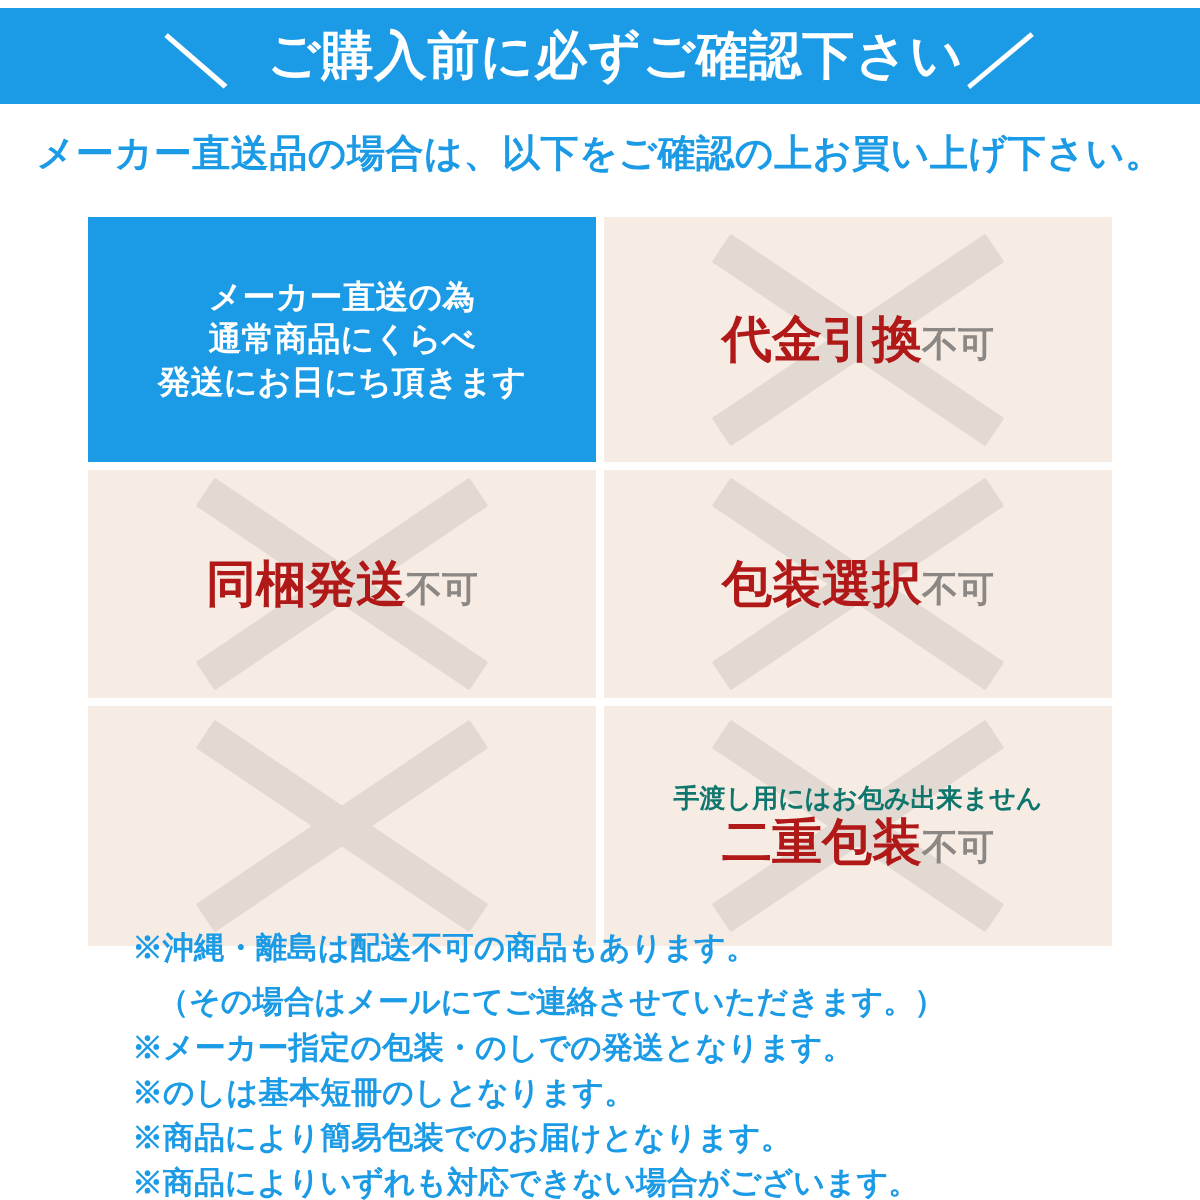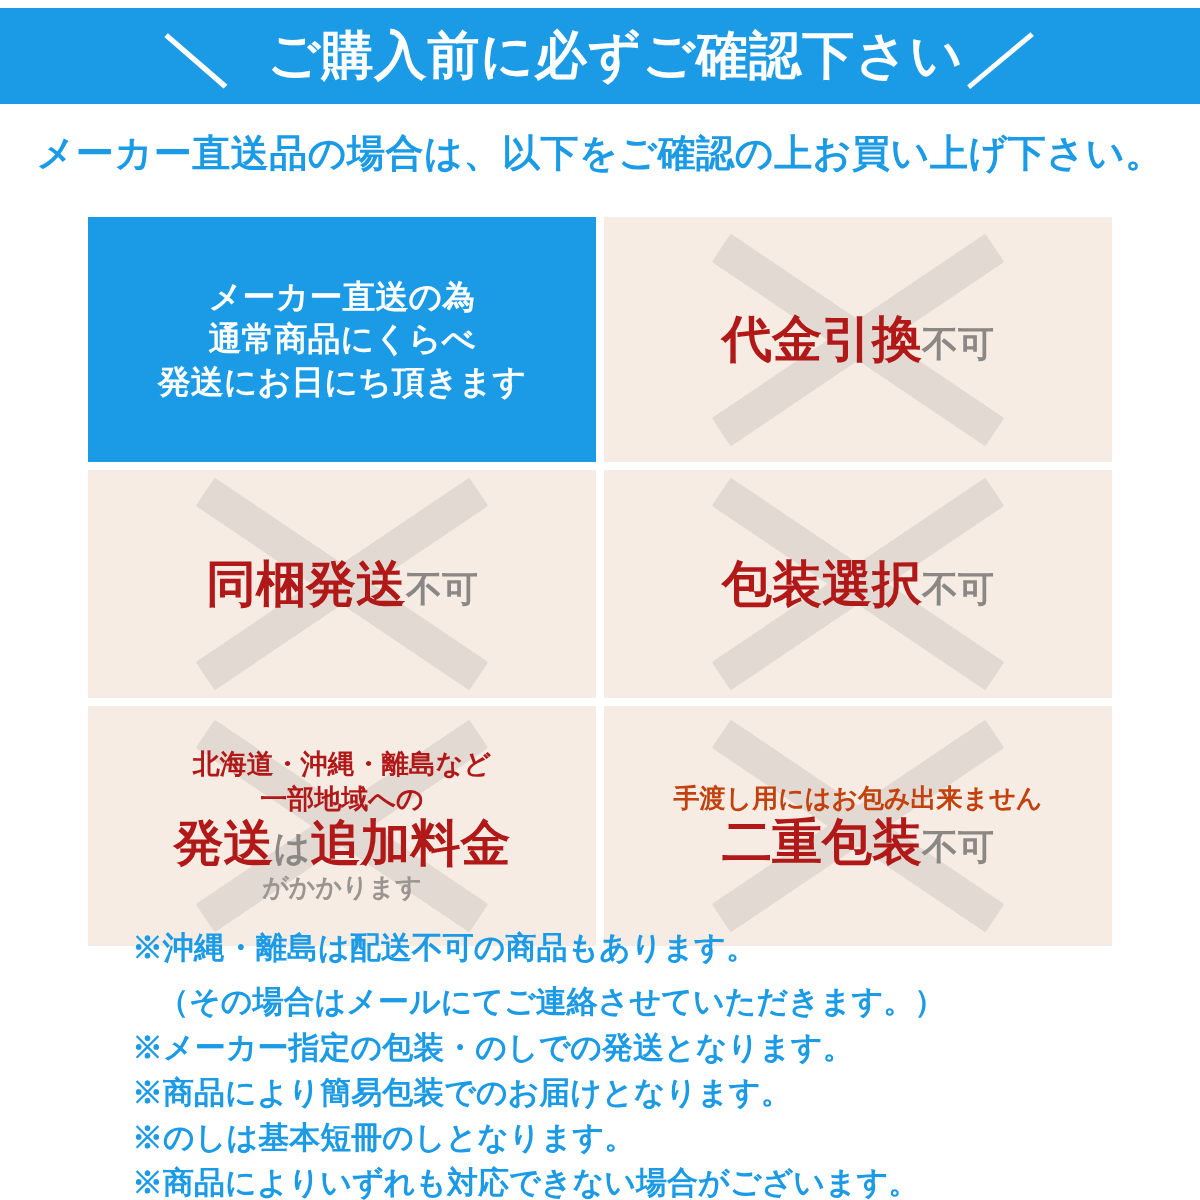--- a/index.html
+++ b/index.html
@@ -96,21 +96,21 @@
     white-space: nowrap;
   }
 
   .small-red {
     color: #b11818;
     font-size: 27px;
     font-weight: bold;
     white-space: nowrap;
   }
   .small-dark {
-    color: #c2410c;
+    color: #0f766e;
     font-size: 26px;
     font-weight: bold;
     white-space: nowrap;
   }
   .big-line { white-space: nowrap; line-height: 1.1; }
   .big-red {
     color: #b11818;
     font-size: 50px;
     font-weight: bold;
   }
@@ -200,28 +200,20 @@
           <span class="big-red">包装選択</span><span class="big-grey">不可</span>
         </div>
       </div>
     </div>
 
     <div class="card">
       <div class="xmark">
           <span class="a"></span>
           <span class="b"></span>
         </div>
-      <div class="content">
-        <div class="small-red">北海道・沖縄・離島など</div>
-        <div class="small-red">一部地域への</div>
-        <div class="big-line">
-          <span class="big-red">発送</span><span class="big-grey">は</span><span class="big-red">追加料金</span>
-        </div>
-        <div class="tail-grey">がかかります</div>
-      </div>
     </div>
 
     <div class="card">
       <div class="xmark">
           <span class="a"></span>
           <span class="b"></span>
         </div>
       <div class="content">
         <div class="small-dark">手渡し用にはお包み出来ません</div>
         <div class="big-line">
@@ -229,18 +221,18 @@
         </div>
       </div>
     </div>
 
   </div>
 
   <div class="notes">
     <div class="note">※沖縄・離島は配送不可の商品もあります。</div>
     <div class="note indent">（その場合はメールにてご連絡させていただきます。）</div>
     <div class="note">※メーカー指定の包装・のしでの発送となります。</div>
+    <div class="note">※のしは基本短冊のしとなります。</div>
     <div class="note">※商品により簡易包装でのお届けとなります。</div>
-    <div class="note">※のしは基本短冊のしとなります。</div>
     <div class="note">※商品によりいずれも対応できない場合がございます。</div>
   </div>
 
 </div>
 
 </body></html>

